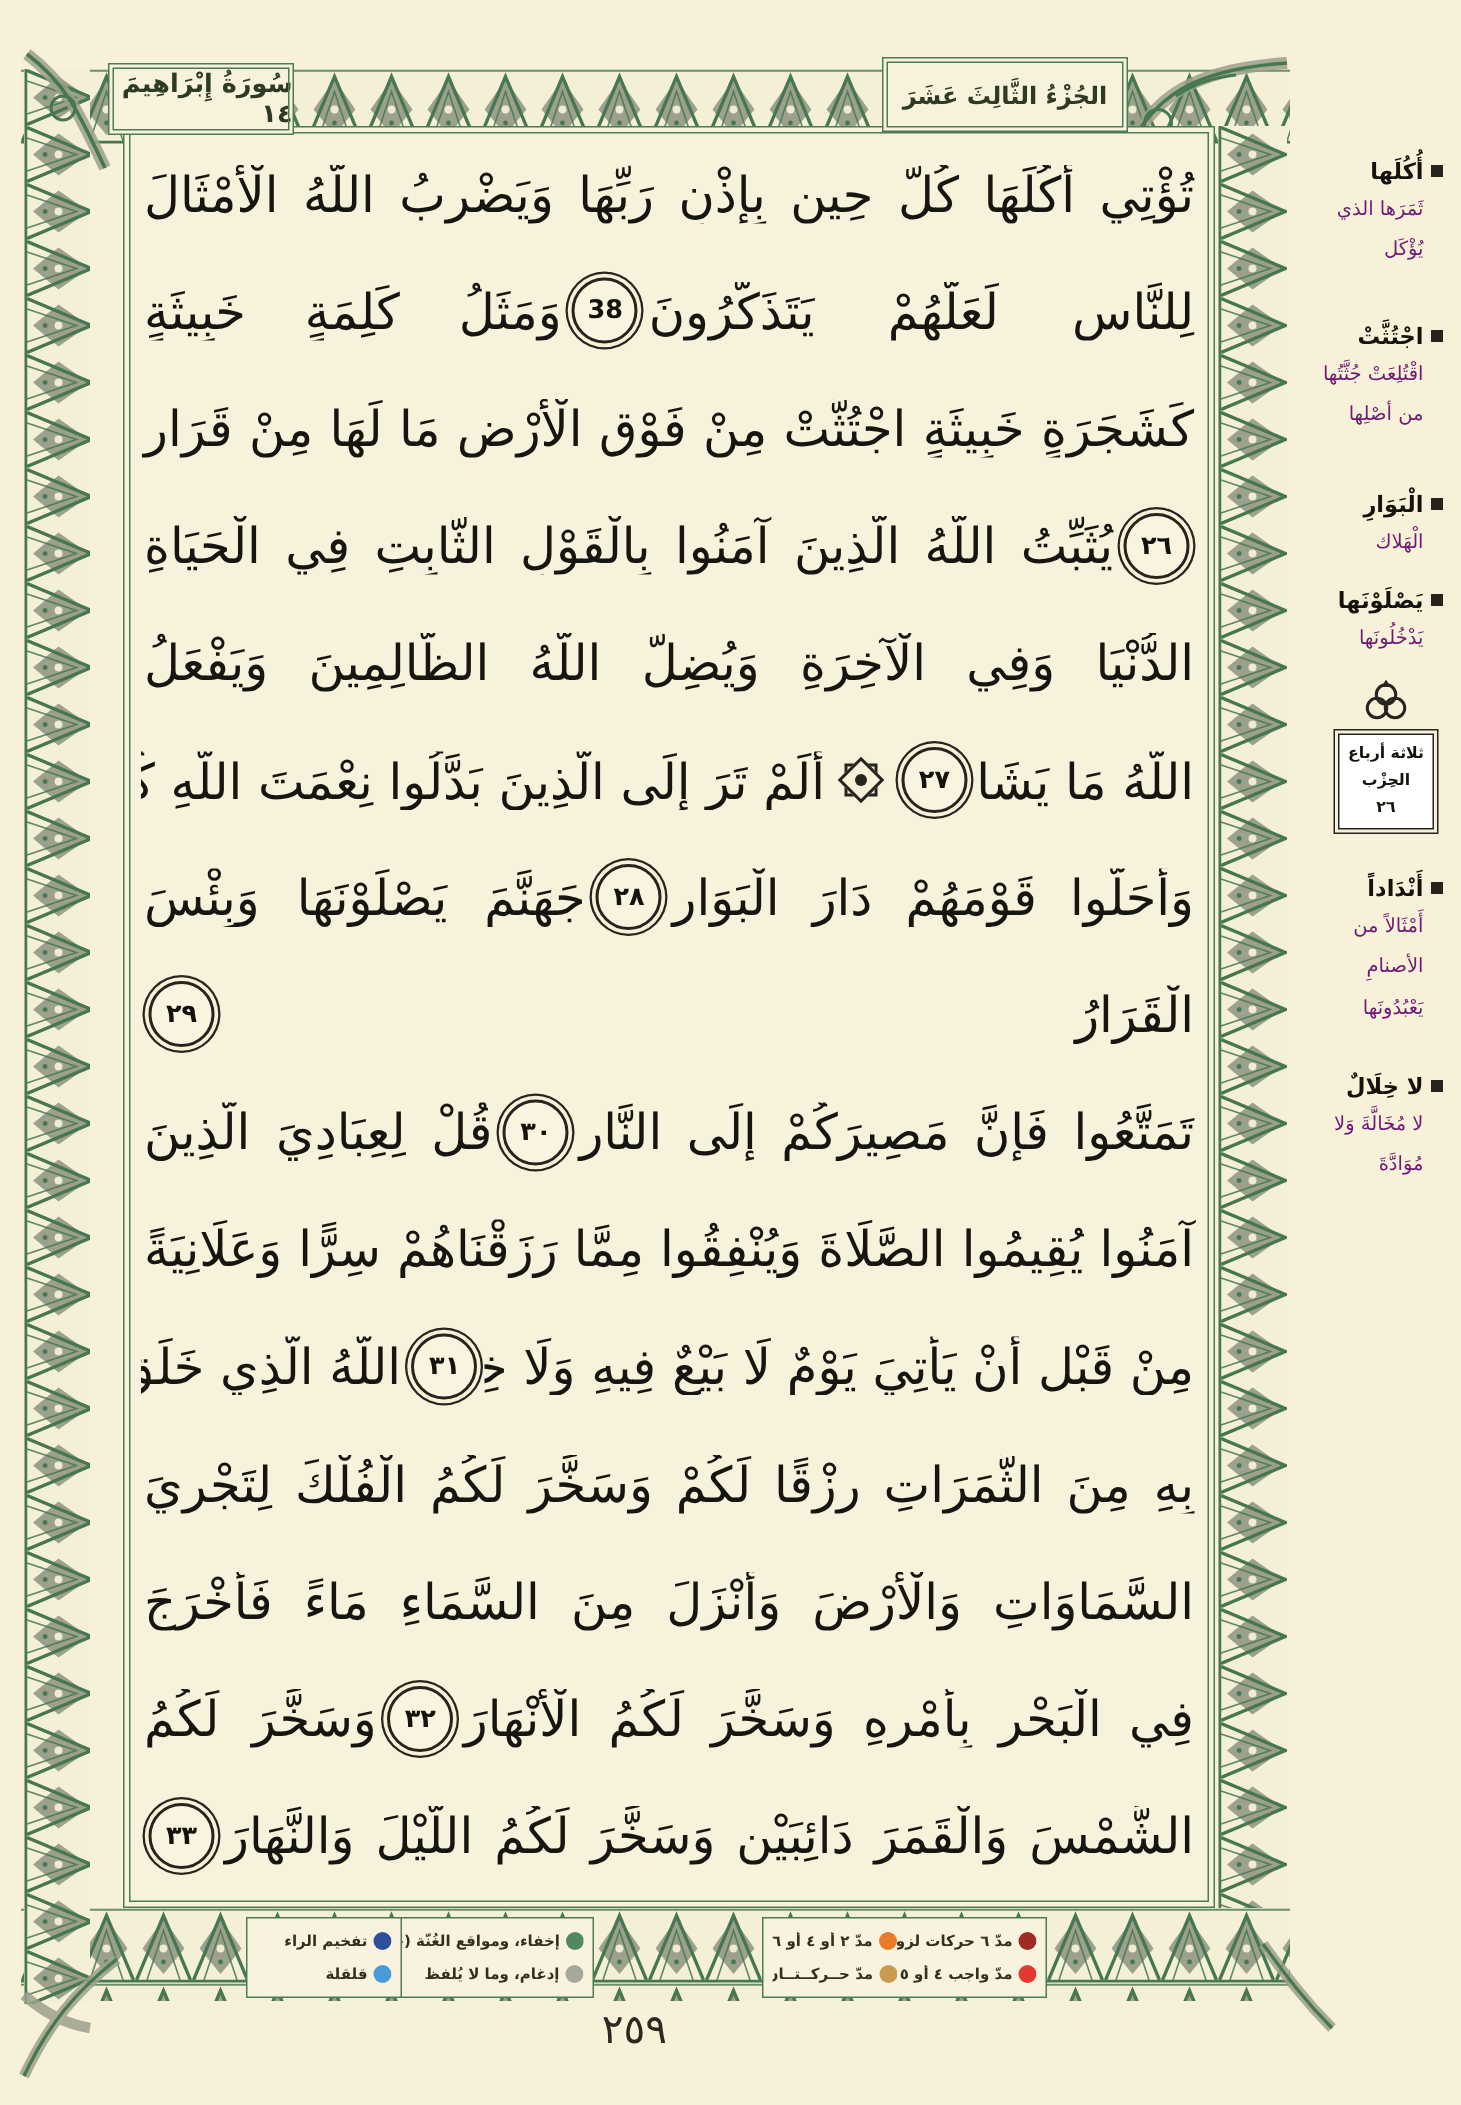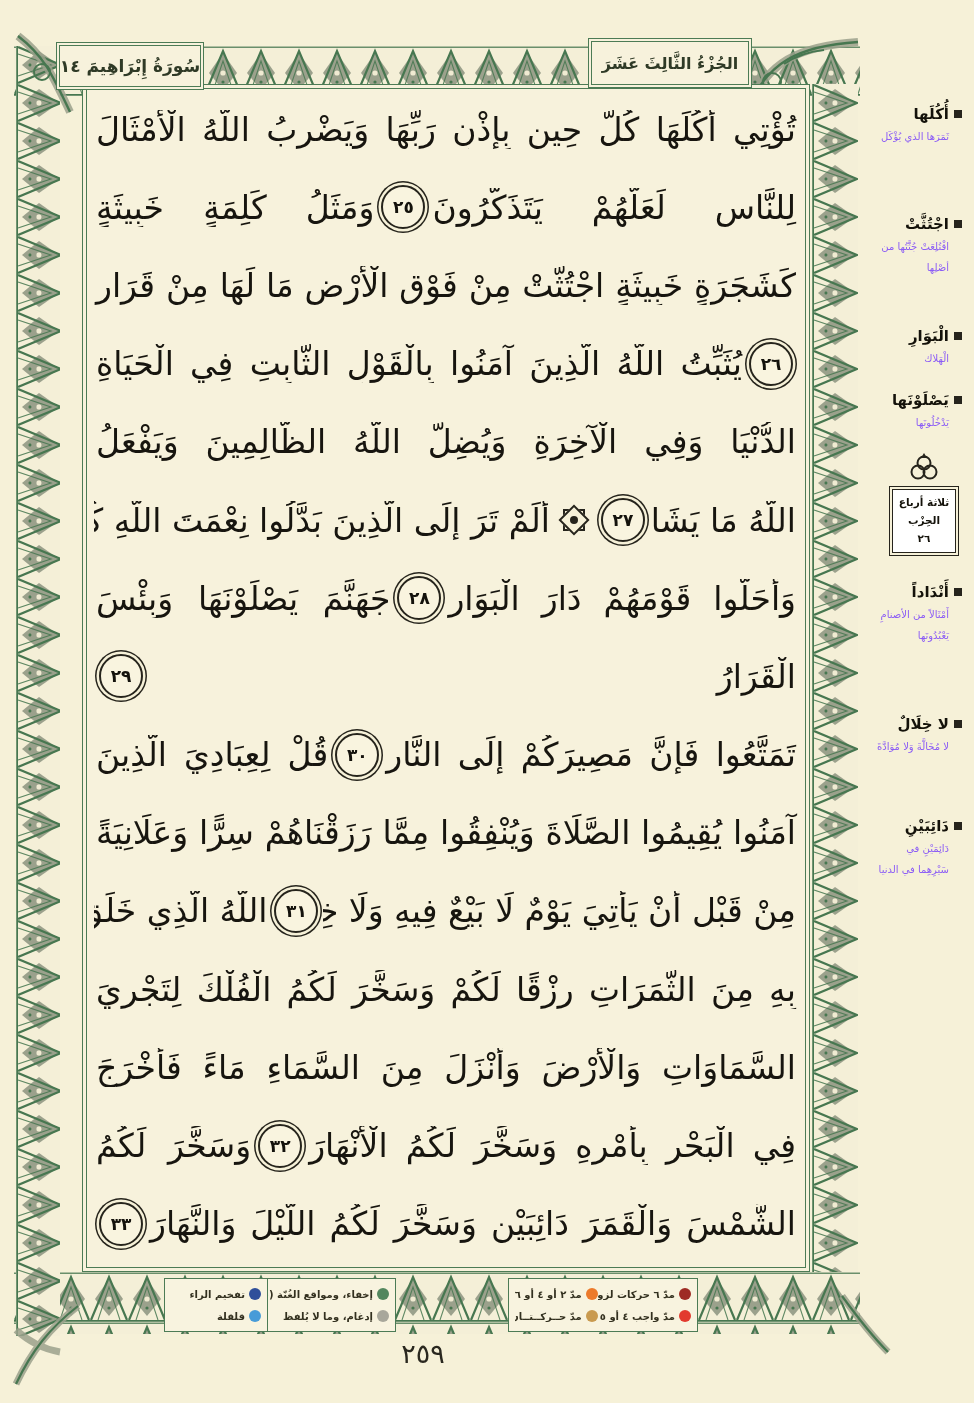--- a/index.html
+++ b/index.html
@@ -25,21 +25,21 @@
   .inner-frame::after{
     content:"";position:absolute;inset:3px;border:1px solid #4c7b55;pointer-events:none;
   }
   
   .hbox{
     position:absolute;background:#f7f2dc;border:1.4px solid #4c7b55;box-sizing:border-box;
     display:flex;align-items:center;justify-content:center;
     color:#2f3a26;font-weight:bold;
   }
   .hbox::after{content:"";position:absolute;inset:2px;border:1px solid #4c7b55;}
-  .hbox-surah{left:56px;top:42px;width:148px;height:48px;font-size:17px;}
+  .hbox-surah{left:72px;top:42px;width:124px;height:48px;font-size:17px;}
   .hbox-juz{left:588px;top:38px;width:164px;height:50px;font-size:16px;}
   
   .qtext{position:absolute;left:94px;top:90px;width:704px;}
   .qline{display:flex;align-items:center;height:78.2px;justify-content:space-between;}
   .qseg{
     font-size:33px;color:#17150f;white-space:nowrap;overflow:hidden;
     text-align:justify;text-align-last:justify;padding:0 2px;min-width:0;
   }
   .ayah{
     position:relative;flex:0 0 auto;width:40px;height:40px;margin:0 5px;border-radius:50%;
@@ -50,21 +50,21 @@
   .ayahn{font-size:17px;font-weight:bold;color:#14120c;}
   .rstar{position:relative;flex:0 0 auto;width:32px;height:32px;margin:0 6px;}
   .rstar .sq{position:absolute;inset:5px;border:2px solid #26241c;background:#f6f1d8;box-sizing:border-box;}
   .rstar .b{transform:rotate(45deg);}
   .rstar .sqc{position:absolute;left:12px;top:12px;width:8px;height:8px;border-radius:50%;background:#26241c;}
   
   .margin-col{position:absolute;left:872px;top:95px;width:94px;height:1180px;}
   .gloss{position:absolute;right:4px;width:88px;text-align:right;}
   .gterm{display:flex;align-items:center;gap:5px;font-weight:bold;font-size:15px;color:#14120a;text-align:center;}
   .gbullet{flex:0 0 auto;width:8px;height:8px;background:#26241c;}
-  .gdef{font-size:10px;color:#8b5cf6;line-height:2.1;padding-right:13px;margin-top:3px;}
+  .gdef{font-size:13px;color:#701a75;line-height:2.1;padding-right:13px;margin-top:3px;}
   .hizb-medallion{position:absolute;right:10px;top:358px;width:64px;text-align:center;}
   .hizb-knot{margin:0 auto;}
   .hizb-box{
     margin-top:2px;border:1.2px solid #26241c;background:#ffffff;padding:4px 2px;
     box-shadow:0 0 0 2px #f6f1d8,0 0 0 3px #26241c;
     font-size:10.5px;font-weight:bold;color:#14120a;line-height:1.7;
   }
   
   .lbox{
     position:absolute;top:1278px;height:54px;background:#f8f3df;border:1.2px solid #4c7b55;
@@ -158,21 +158,21 @@
   <span>الجُزْءُ الثَّالِثَ عَشَرَ</span>
 </div>
 
 <div class="qtext" id="quran-lines">
     <div class="qline">
       <span class="qseg" style="flex-grow: 79;">تُؤْتِي أُكُلَهَا كُلَّ حِينٍ بِإِذْنِ رَبِّهَا وَيَضْرِبُ اللَّهُ الْأَمْثَالَ</span>
     </div>
     <div class="qline">
       <span class="qseg" style="flex-grow: 36;">لِلنَّاسِ لَعَلَّهُمْ يَتَذَكَّرُونَ</span>
       <span class="ayah">
-        <span class="ayahn">٢٥</span>
+        <span class="ayahn">38</span>
       </span>
       <span class="qseg" style="flex-grow: 27;">وَمَثَلُ كَلِمَةٍ خَبِيثَةٍ</span>
     </div>
     <div class="qline">
       <span class="qseg" style="flex-grow: 76;">كَشَجَرَةٍ خَبِيثَةٍ اجْتُثَّتْ مِنْ فَوْقِ الْأَرْضِ مَا لَهَا مِنْ قَرَارٍ</span>
     </div>
     <div class="qline">
       <span class="ayah">
         <span class="ayahn">٢٦</span>
       </span>
@@ -293,27 +293,20 @@
       </div>
       <div class="gdef">أَمْثَالاً من الأصنامِ يَعْبُدُونَها</div>
     </div>
     <div class="gloss" style="top: 620px;">
       <div class="gterm">
         <span class="gbullet"></span>
         <span>لا خِلَالٌ</span>
       </div>
       <div class="gdef">لا مُخَالَّةَ وَلا مُوَادَّةَ</div>
     </div>
-    <div class="gloss" style="top: 722px;">
-      <div class="gterm">
-        <span class="gbullet"></span>
-        <span>دَائِبَيْنِ</span>
-      </div>
-      <div class="gdef">دَائِمَيْنِ في سَيْرِهِما في الدنيا</div>
-    </div>
   </div>
 
 <div class="lbox lbox-madd">
     <div class="lentry">
       <span class="ldot" style="background: rgb(158, 43, 36);"></span>
       <span class="llabel">مدّ ٦ حركات لزوماً</span>
     </div>
     <div class="lentry">
       <span class="ldot" style="background: rgb(236, 122, 43);"></span>
       <span class="llabel">مدّ ٢ أو ٤ أو ٦ جوازاً</span>

